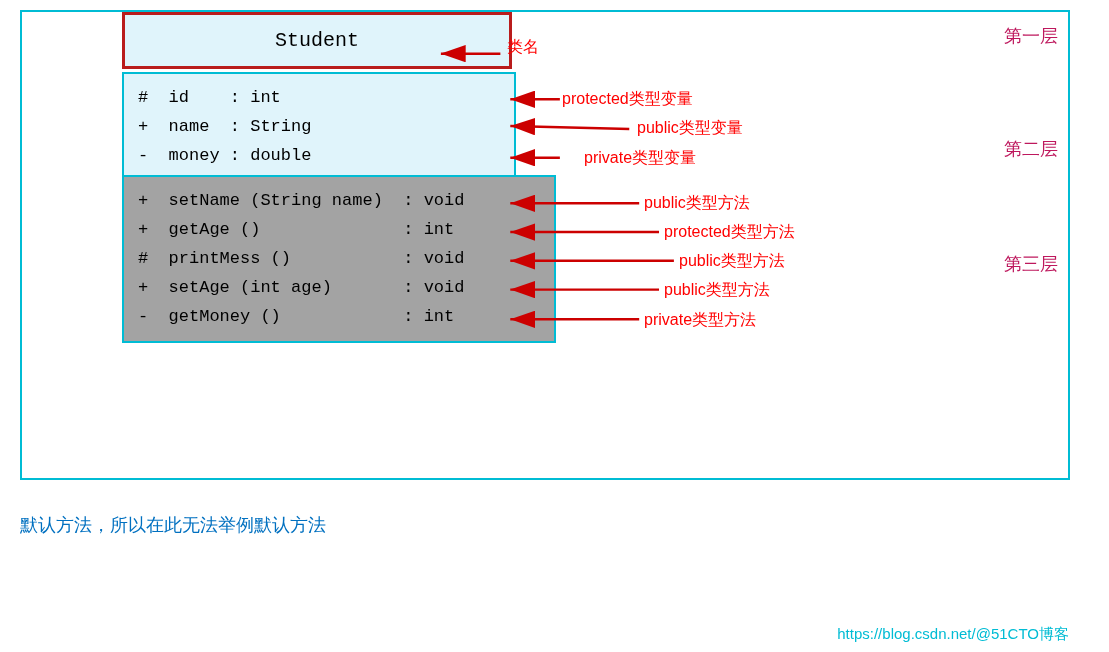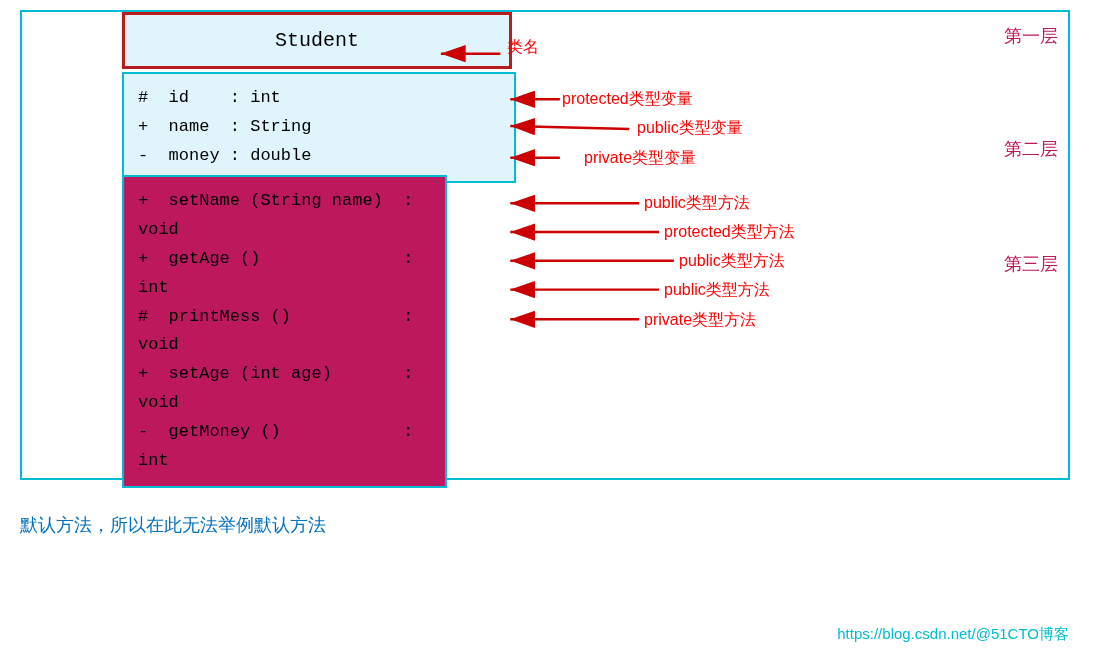--- a/index.html
+++ b/index.html
@@ -62,23 +62,23 @@
       font-size: 17px;
       color: #000;
       line-height: 1.7;
     }
 
     
     .section3 {
       position: absolute;
       top: 163px;
       left: 100px;
-      width: 325px;
+      width: 434px;
       border: 2px solid #00bcd4;
-      background: #be185d;
+      background: #a3a3a3;
       padding: 10px 14px;
       font-size: 17px;
       color: #000;
       line-height: 1.7;
     }
 
     
     .annotation {
       position: absolute;
       font-family: Arial, sans-serif;

